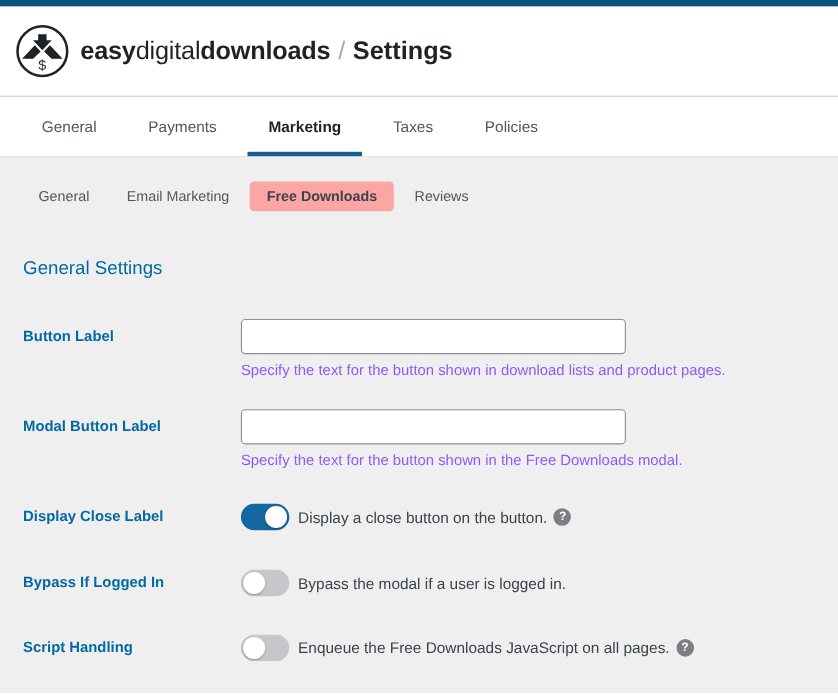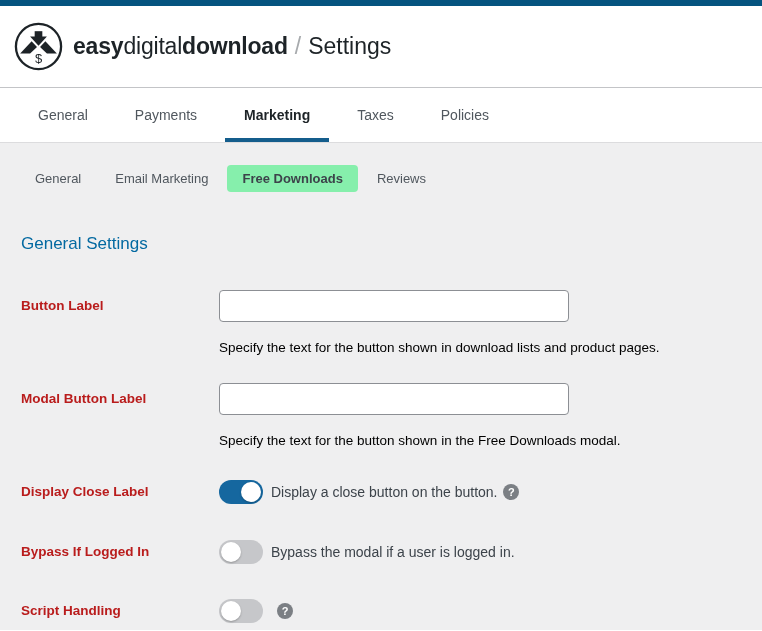--- a/index.html
+++ b/index.html
@@ -18,21 +18,21 @@
     display: flex; align-items: center;
     padding-left: 14px;
     border-bottom: 1px solid #c3c4c7;
     box-sizing: border-box;
   }
   .logo { width: 49px; height: 49px; margin-right: 10px; flex: 0 0 auto; }
   .brand { font-size: 23px; color: #1d2327; white-space: nowrap; letter-spacing: -0.2px; }
   .brand .bold { font-weight: 700; }
   .brand .reg { font-weight: 400; }
   .brand-sep { color: #a7aaad; font-size: 23px; font-weight: 400; margin: 0 7px; }
-  .page-title { font-size: 23px; font-weight: 400; color: #1d2327; }
+  .page-title { font-size: 23px; font-weight: 700; color: #1d2327; }
 
   
   .tabs {
     display: flex; align-items: stretch;
     background: #fff; height: 55px;
     padding-left: 19px;
     border-bottom: 1px solid #dcdcde;
     box-sizing: border-box;
   }
   .tab {
@@ -50,46 +50,46 @@
   
   .content { background: #efeff0; height: 487px; box-sizing: border-box; }
 
   
   .subtabs { display: flex; align-items: center; padding: 22px 0 16px 20px; }
   .subtab {
     padding: 6px 15px; margin-right: 4px;
     font-size: 13px; color: #50575e;
     border-radius: 4px; cursor: pointer;
   }
-  .subtab.active { background: #86efac; color: #3c434a; font-weight: 700; }
+  .subtab.active { background: #fca5a5; color: #3c434a; font-weight: 700; }
 
   .section-title { font-size: 17px; font-weight: 400; color: #0369a1; margin: 26px 0 36px 21px; }
 
   
   .row { display: flex; }
   .row-m28 { margin-bottom: 28px; }
   .row-m32 { margin-bottom: 32px; }
   .row-m36 { margin-bottom: 36px; }
   .row-m35 { margin-bottom: 35px; }
   .row-label {
     width: 219px; box-sizing: border-box;
     padding-left: 21px; padding-top: 8px;
-    font-size: 13.5px; font-weight: 700; color: #b91c1c;
+    font-size: 13.5px; font-weight: 700; color: #0369a1;
   }
   .row.toggle-row .row-label { padding-top: 4px; }
   .row-field { flex: 1; }
   input.text-input {
     width: 350px; height: 32px;
     border: 1px solid #8c8f94; border-radius: 4px;
     background: #fff; box-sizing: border-box;
     padding: 0 8px; font-size: 14px;
     font-family: "Liberation Sans", sans-serif;
     color: #2c3338;
   }
-  .desc { margin-top: 18px; font-size: 13.5px; color: #000000; max-width: 520px; }
+  .desc { margin-top: 7px; font-size: 13.5px; color: #8b5cf6; max-width: 520px; }
 
   .toggle-line { display: flex; align-items: center; font-size: 14px; color: #3c434a; }
   .toggle {
     width: 44px; height: 24px; border-radius: 12px;
     position: relative; margin-right: 8px; flex: 0 0 auto; cursor: pointer;
   }
   .toggle.on  { background: #15679f; }
   .toggle.off { background: #c6c7ca; }
   .knob {
     width: 20px; height: 20px; background: #fff; border-radius: 50%;
@@ -114,21 +114,21 @@
 
 <div class="header">
   <svg class="logo" viewBox="0 0 64 64">
     <circle cx="32" cy="32" r="29.5" fill="#fff" stroke="#1d2327" stroke-width="3"></circle>
     <path d="M27 12 h10 v8 h-10 z" fill="#1d2327"></path>
     <path d="M21 19 L43 19 L32 31 Z" fill="#1d2327"></path>
     <path d="M8 41 L23 25 L30 32.5 L21 41 Z" fill="#1d2327"></path>
     <path d="M56 41 L41 25 L34 32.5 L43 41 Z" fill="#1d2327"></path>
     <text x="32" y="54" text-anchor="middle" font-family="Liberation Sans, sans-serif" font-size="17" font-weight="400" fill="#1d2327">$</text>
   </svg>
-  <span class="brand"><span class="bold">easy</span><span class="reg">digital</span><span class="bold">download</span></span>
+  <span class="brand"><span class="bold">easy</span><span class="reg">digital</span><span class="bold">downloads</span></span>
   <span class="brand-sep">/</span>
   <span class="page-title">Settings</span>
 </div>
 
 <div class="tabs">
   <div class="tab">General</div>
   <div class="tab">Payments</div>
   <div class="tab active">Marketing</div>
   <div class="tab">Taxes</div>
   <div class="tab">Policies</div>
@@ -186,18 +186,19 @@
     </div>
   </div>
 
   <div class="row toggle-row">
     <div class="row-label">Script Handling</div>
     <div class="row-field">
       <div class="toggle-line">
         <span class="toggle off">
             <span class="knob"></span>
           </span>
+        <span>Enqueue the Free Downloads JavaScript on all pages.</span>
         <span class="help-icon">?</span>
       </div>
     </div>
   </div>
 
 </div>
 
 </body></html>

